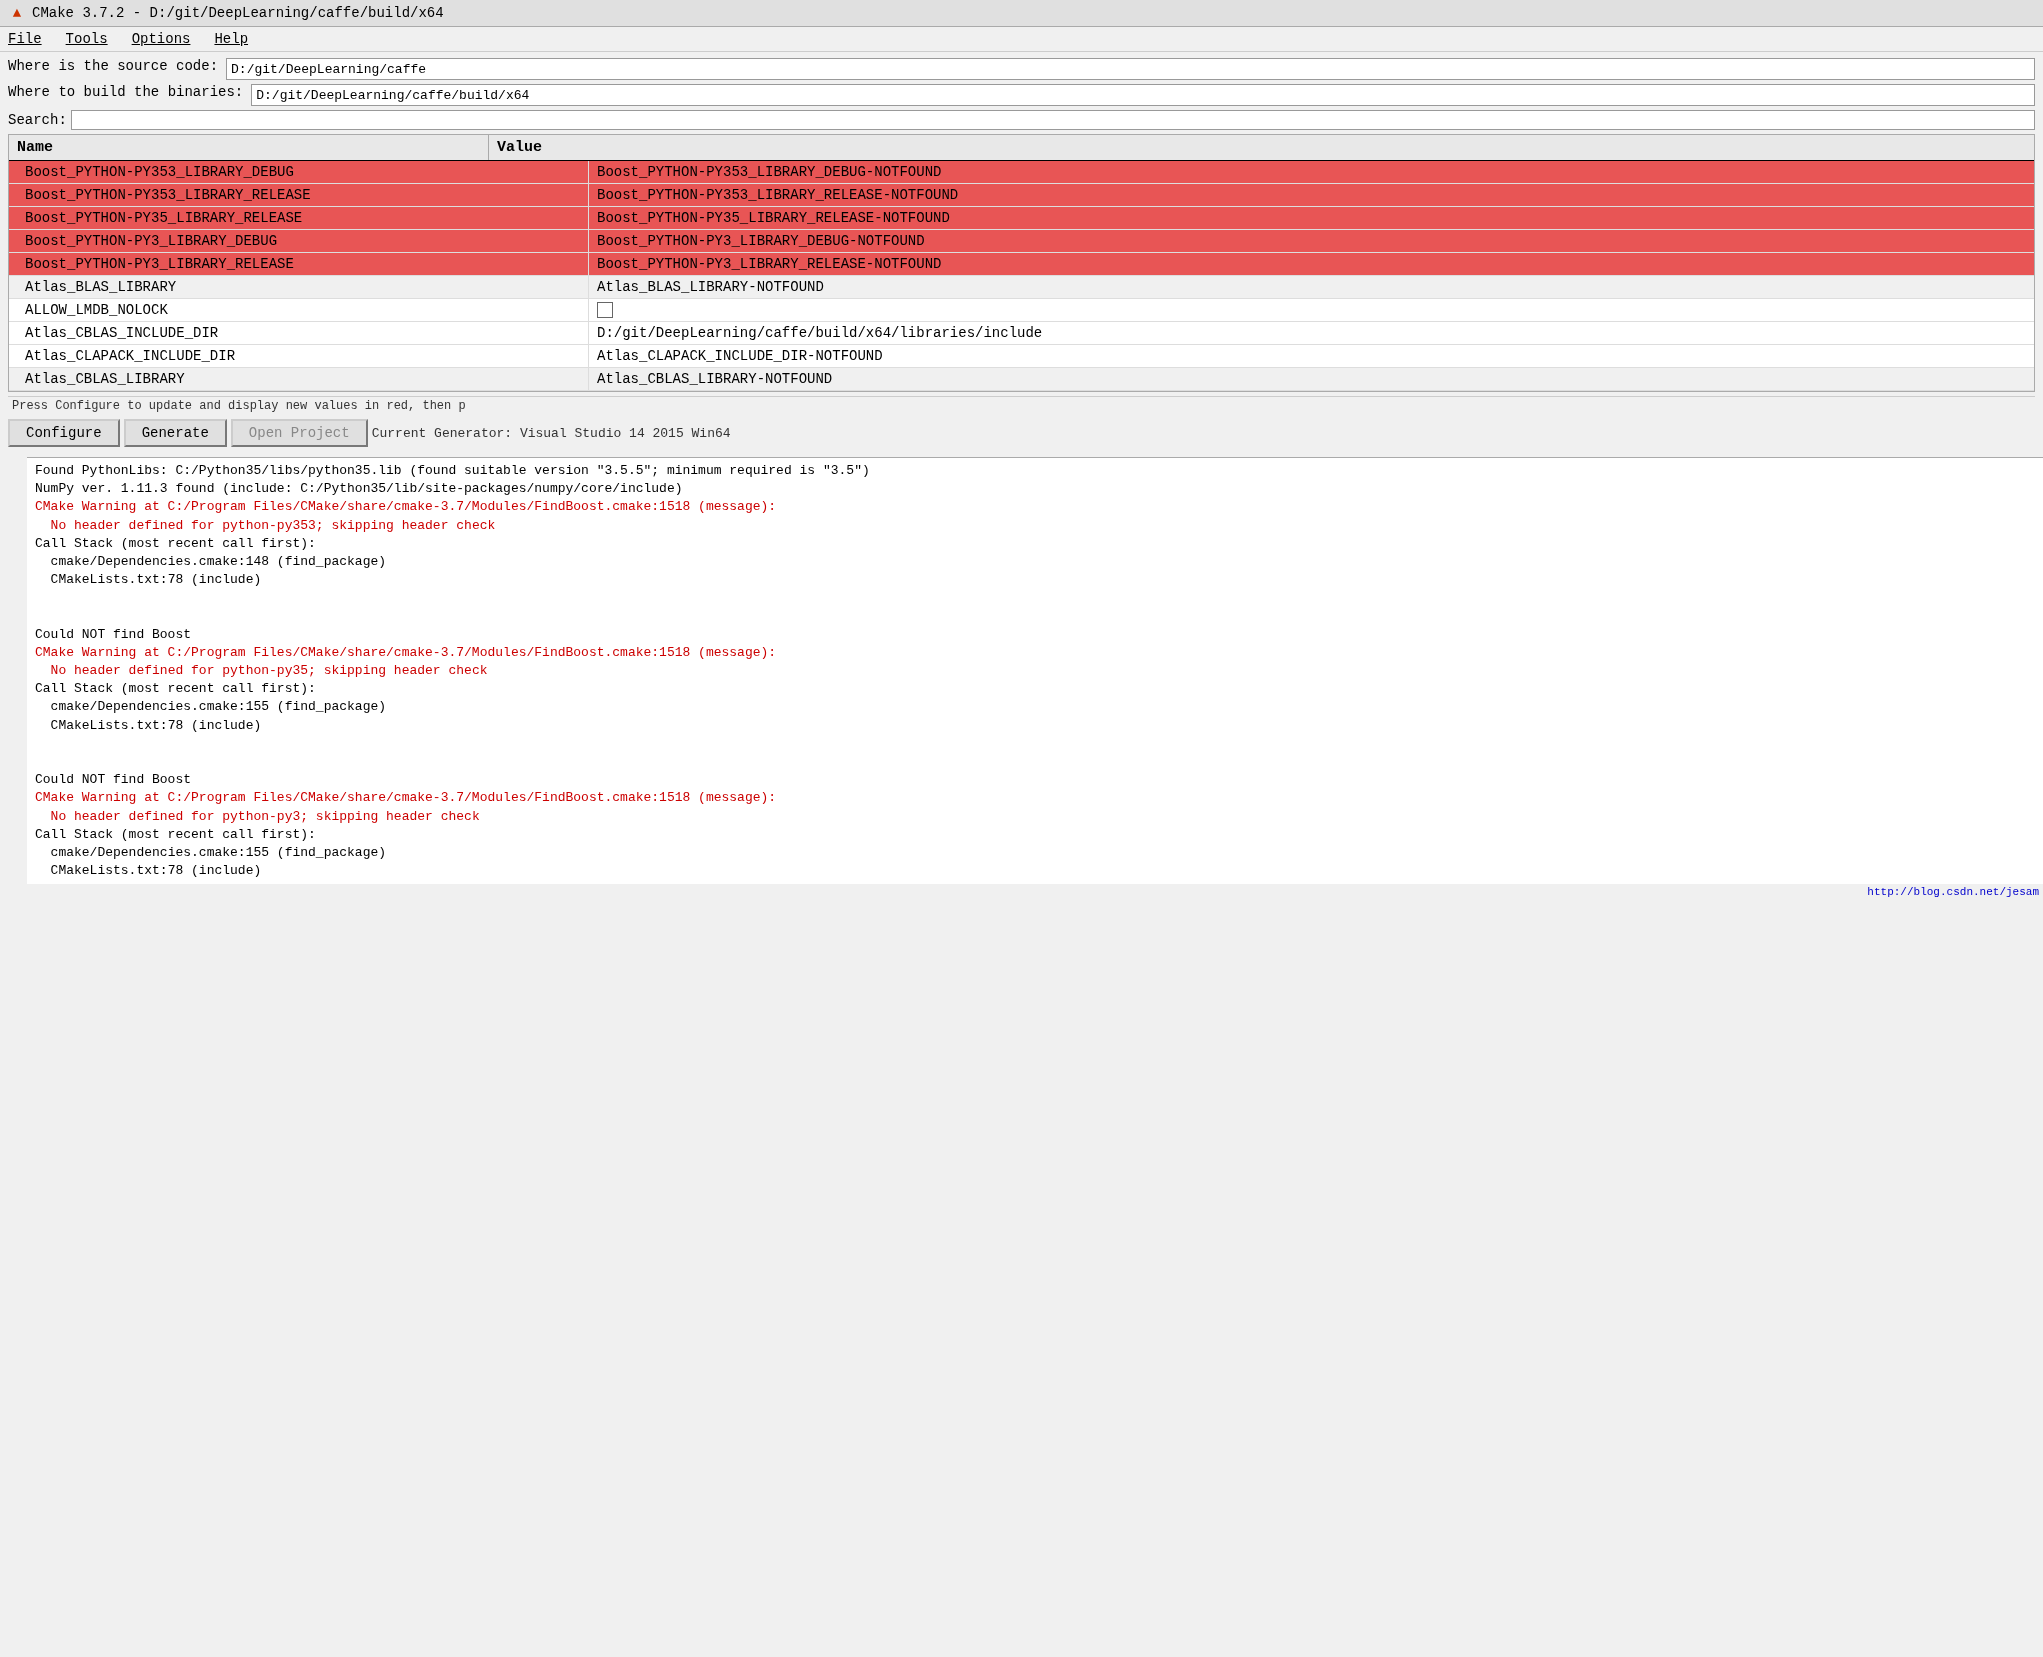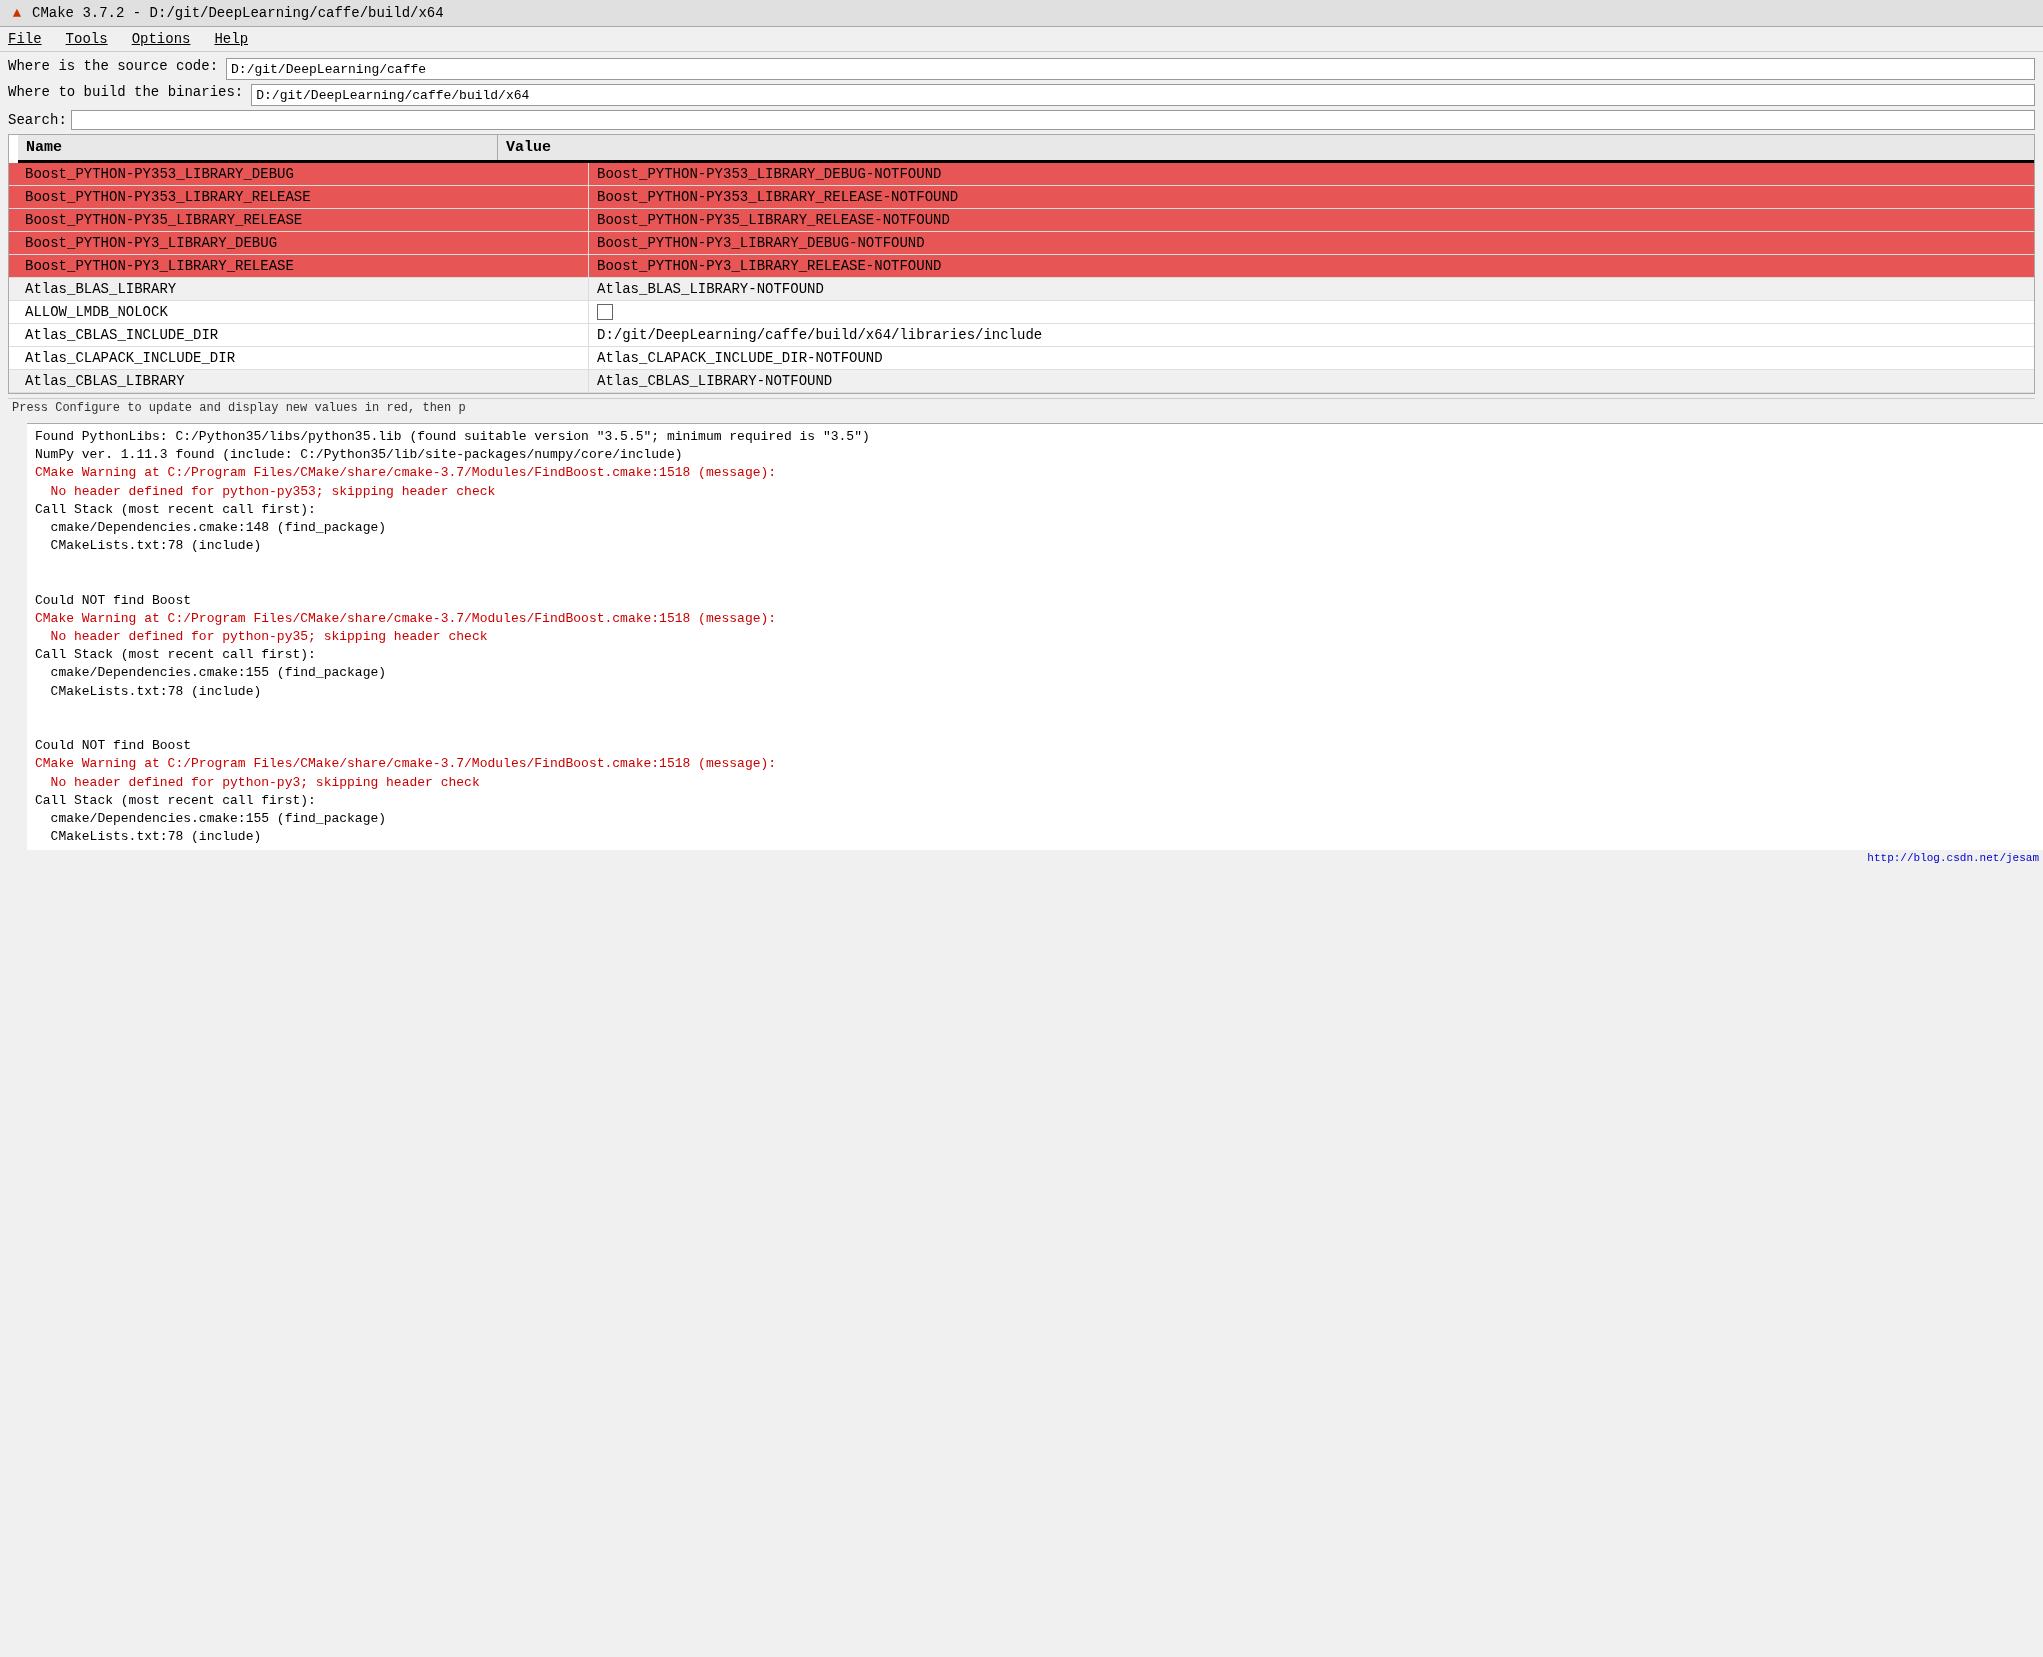--- a/index.html
+++ b/index.html
@@ -83,25 +83,24 @@
       padding: 1px 4px;
     }
     .table-container {
       border: 1px solid #aaa;
       background: white;
       margin-bottom: 4px;
     }
     .table-header {
       display: flex;
       background: #e8e8e8;
-      border-bottom: 3px solid #000000;
+      border-bottom: 1px solid #000000;
       font-size: 15px;
       font-weight: bold;
       font-family: 'Courier New', monospace;
-      margin-left: 9px;
     }
     .table-header-name {
       width: 480px;
       padding: 4px 8px;
       border-right: 1px solid #aaa;
     }
     .table-header-value {
       flex: 1;
       padding: 4px 8px;
     }
@@ -294,20 +293,26 @@
     <div class="table-row-item gray-bg">
       <div class="table-cell-name">Atlas_CBLAS_LIBRARY</div>
       <div class="table-cell-value">Atlas_CBLAS_LIBRARY-NOTFOUND</div>
     </div>
   </div>
 
   <div class="status-bar-text">
     <span>Press Configure to update and display new values in red, then p</span>
   </div>
 
+  <div class="button-bar">
+    <button class="cmake-btn">Configure</button>
+    <button class="cmake-btn">Generate</button>
+    <button class="cmake-btn disabled" style="color:#888;">Open Project</button>
+    <span class="generator-text">Current Generator: Visual Studio 14 2015 Win64</span>
+  </div>
 </div>
 
 <div class="log-panel">
   <div class="log-line black">Found PythonLibs: C:/Python35/libs/python35.lib (found suitable version "3.5.5"; minimum required is "3.5")</div>
   <div class="log-line black">NumPy ver. 1.11.3 found (include: C:/Python35/lib/site-packages/numpy/core/include)</div>
   <div class="log-line red">CMake Warning at C:/Program Files/CMake/share/cmake-3.7/Modules/FindBoost.cmake:1518 (message):</div>
   <div class="log-line red">  No header defined for python-py353; skipping header check</div>
   <div class="log-line black">Call Stack (most recent call first):</div>
   <div class="log-line black">  cmake/Dependencies.cmake:148 (find_package)</div>
   <div class="log-line black">  CMakeLists.txt:78 (include)</div>

